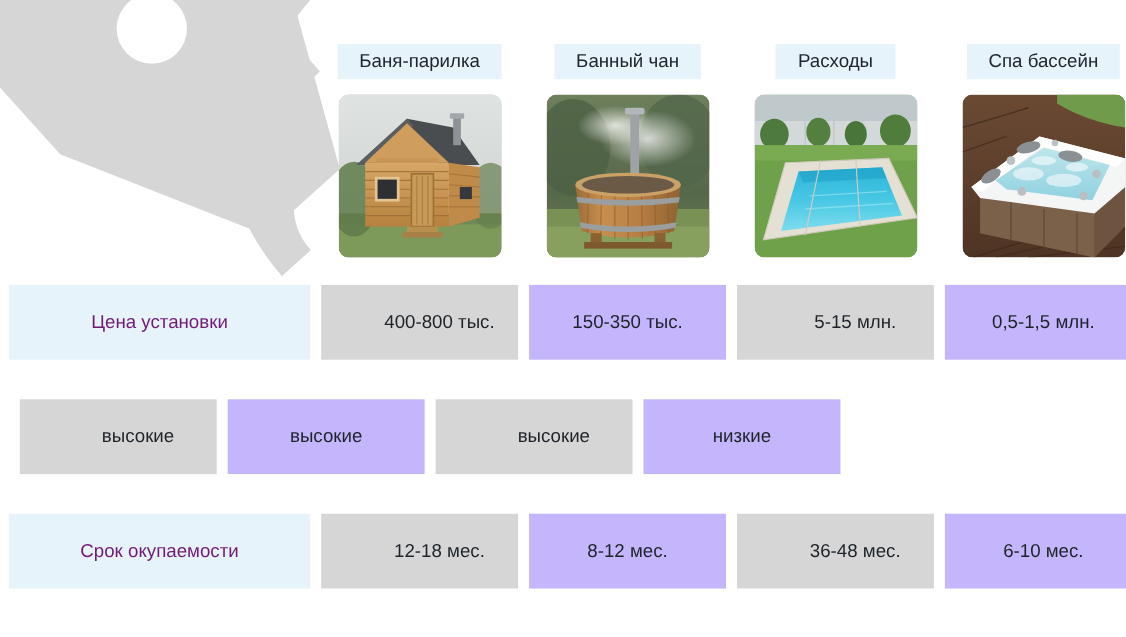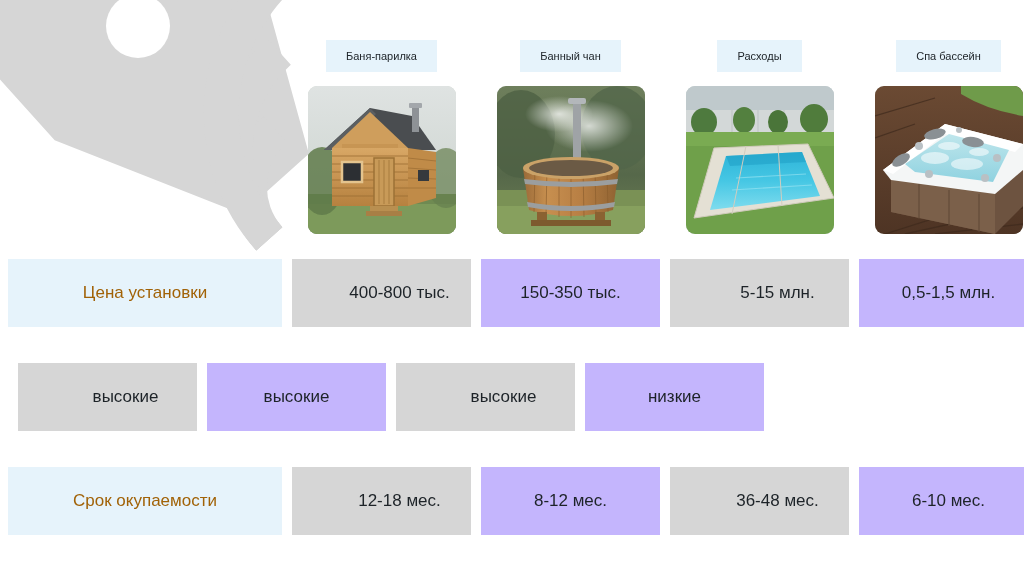--- a/index.html
+++ b/index.html
@@ -70,21 +70,21 @@
   #header-row {
     top: 40px;
     height: 32px;
   }
   #header-row .data-cell {
     height: 32px;
   }
   .header-chip {
     background: #e6f3fb;
     color: #20262b;
-    font-size: 11px;
+    font-size: 17px;
     line-height: 32px;
     padding: 0 20px;
     white-space: nowrap;
     display: inline-block;
   }
 
   
   #image-row {
     top: 85px;
     height: 150px;
@@ -110,21 +110,21 @@
   #row-upkeep { top: 363px; }
   #row-payback{ top: 467px; }
 
   .label-box {
     width: 274px;
     height: 68px;
     background: #e6f3fb;
     display: flex;
     align-items: center;
     justify-content: center;
-    color: #a16207;
+    color: #701a75;
     font-size: 17px;
   }
   .cell-box {
     width: 179px;
     height: 68px;
     display: flex;
     align-items: center;
     justify-content: center;
     color: #1d2328;
     font-size: 17px;

